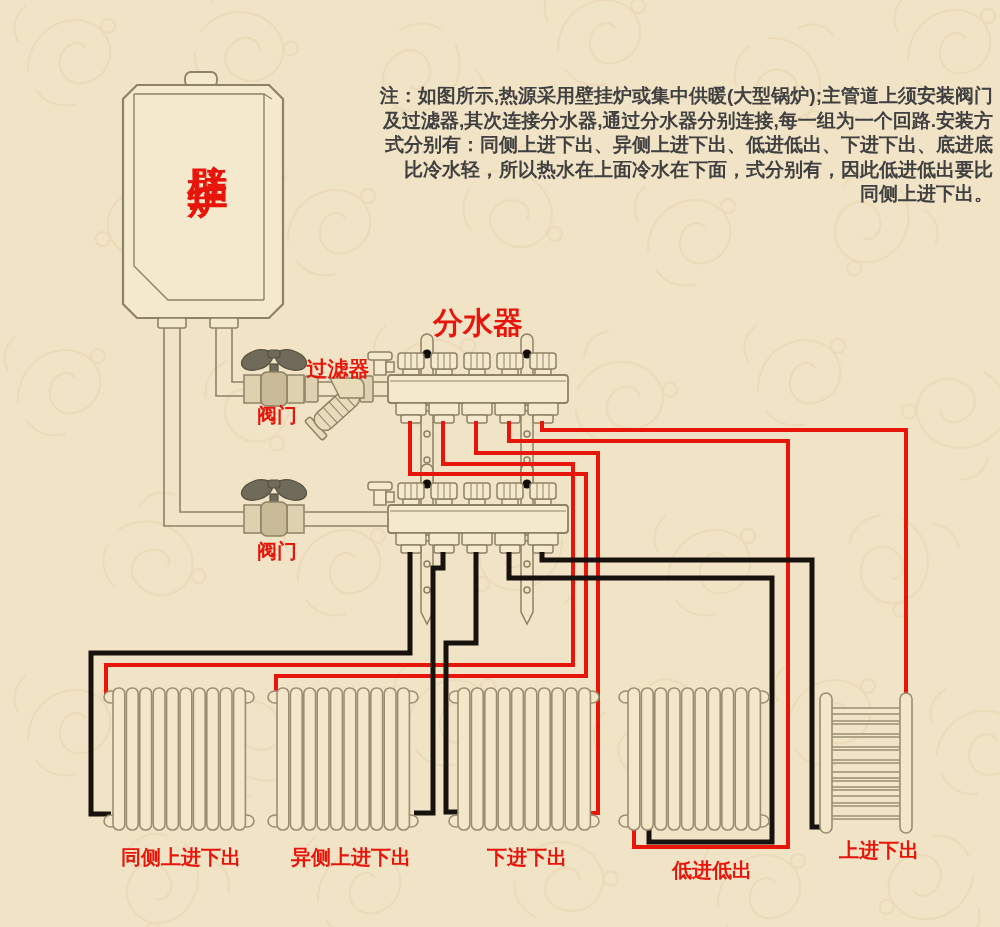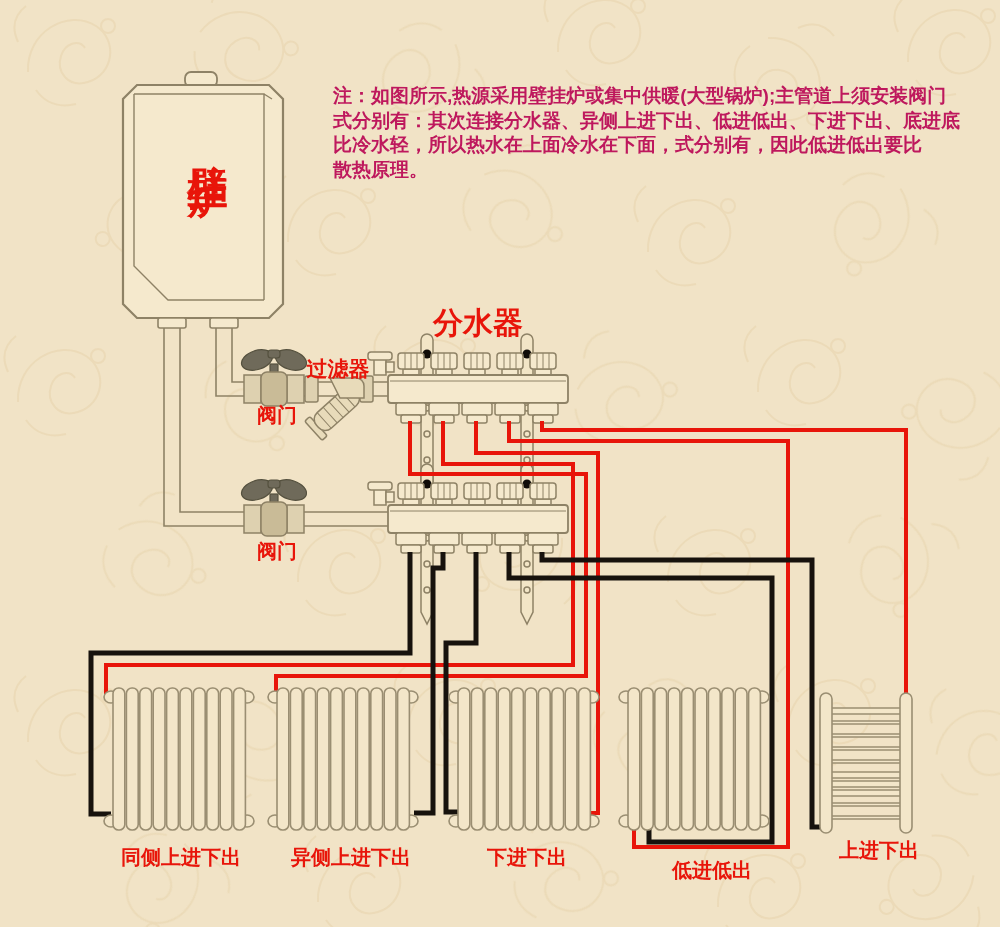--- a/index.html
+++ b/index.html
@@ -1,20 +1,20 @@
 <!DOCTYPE html>
 <html><head>
 <meta charset="utf-8">
 <style>
   html,body{margin:0;padding:0;}
   body{font-family:"Liberation Sans","DejaVu Sans",sans-serif;}
   #stage{position:relative;width:1000px;height:927px;background:#f1e3c6;overflow:hidden;}
   #bg-svg,#diagram-svg{position:absolute;left:0;top:0;}
-  .note{position:absolute;left:333px;top:84px;width:660px;color:#be185d;
-        font-size:19px;font-weight:bold;line-height:24.6px;}
+  .note{position:absolute;left:333px;top:84px;width:660px;color:#404040;
+        font-size:19px;font-weight:bold;line-height:24.6px;text-align:right;}
   .note div{white-space:nowrap;}
   .boiler-label{position:absolute;left:181px;top:132px;color:#e8150a;font-size:40px;
         font-weight:bold;writing-mode:vertical-rl;text-orientation:upright;letter-spacing:6px;}
   text{font-family:"Liberation Sans","DejaVu Sans",sans-serif;font-weight:bold;fill:#e8150a;}
   .t30{font-size:30px;} .t21{font-size:21px;} .t20{font-size:20px;}
 </style>
 </head>
 <body>
 
 <div id="stage">
@@ -229,20 +229,21 @@
     <text class="t20" x="277" y="558" text-anchor="middle">阀门</text>
     <text class="t20" x="181" y="864" text-anchor="middle">同侧上进下出</text>
     <text class="t20" x="351" y="864" text-anchor="middle">异侧上进下出</text>
     <text class="t20" x="527" y="864" text-anchor="middle">下进下出</text>
     <text class="t20" x="712" y="877" text-anchor="middle">低进低出</text>
     <text class="t20" x="879" y="857" text-anchor="middle">上进下出</text>
   </svg>
 
   <div class="note">
     <div>注：如图所示,热源采用壁挂炉或集中供暖(大型锅炉);主管道上须安装阀门</div>
-    <div>式分别有：其次连接分水器、异侧上进下出、低进低出、下进下出、底进底</div>
+    <div>及过滤器,其次连接分水器,通过分水器分别连接,每一组为一个回路.安装方</div>
+    <div>式分别有：同侧上进下出、异侧上进下出、低进低出、下进下出、底进底</div>
     <div>比冷水轻，所以热水在上面冷水在下面，式分别有，因此低进低出要比</div>
-    <div>散热原理。</div>
+    <div>同侧上进下出。</div>
   </div>
 
   <div class="boiler-label">壁挂炉</div>
 
 </div>
 
 </body></html>

